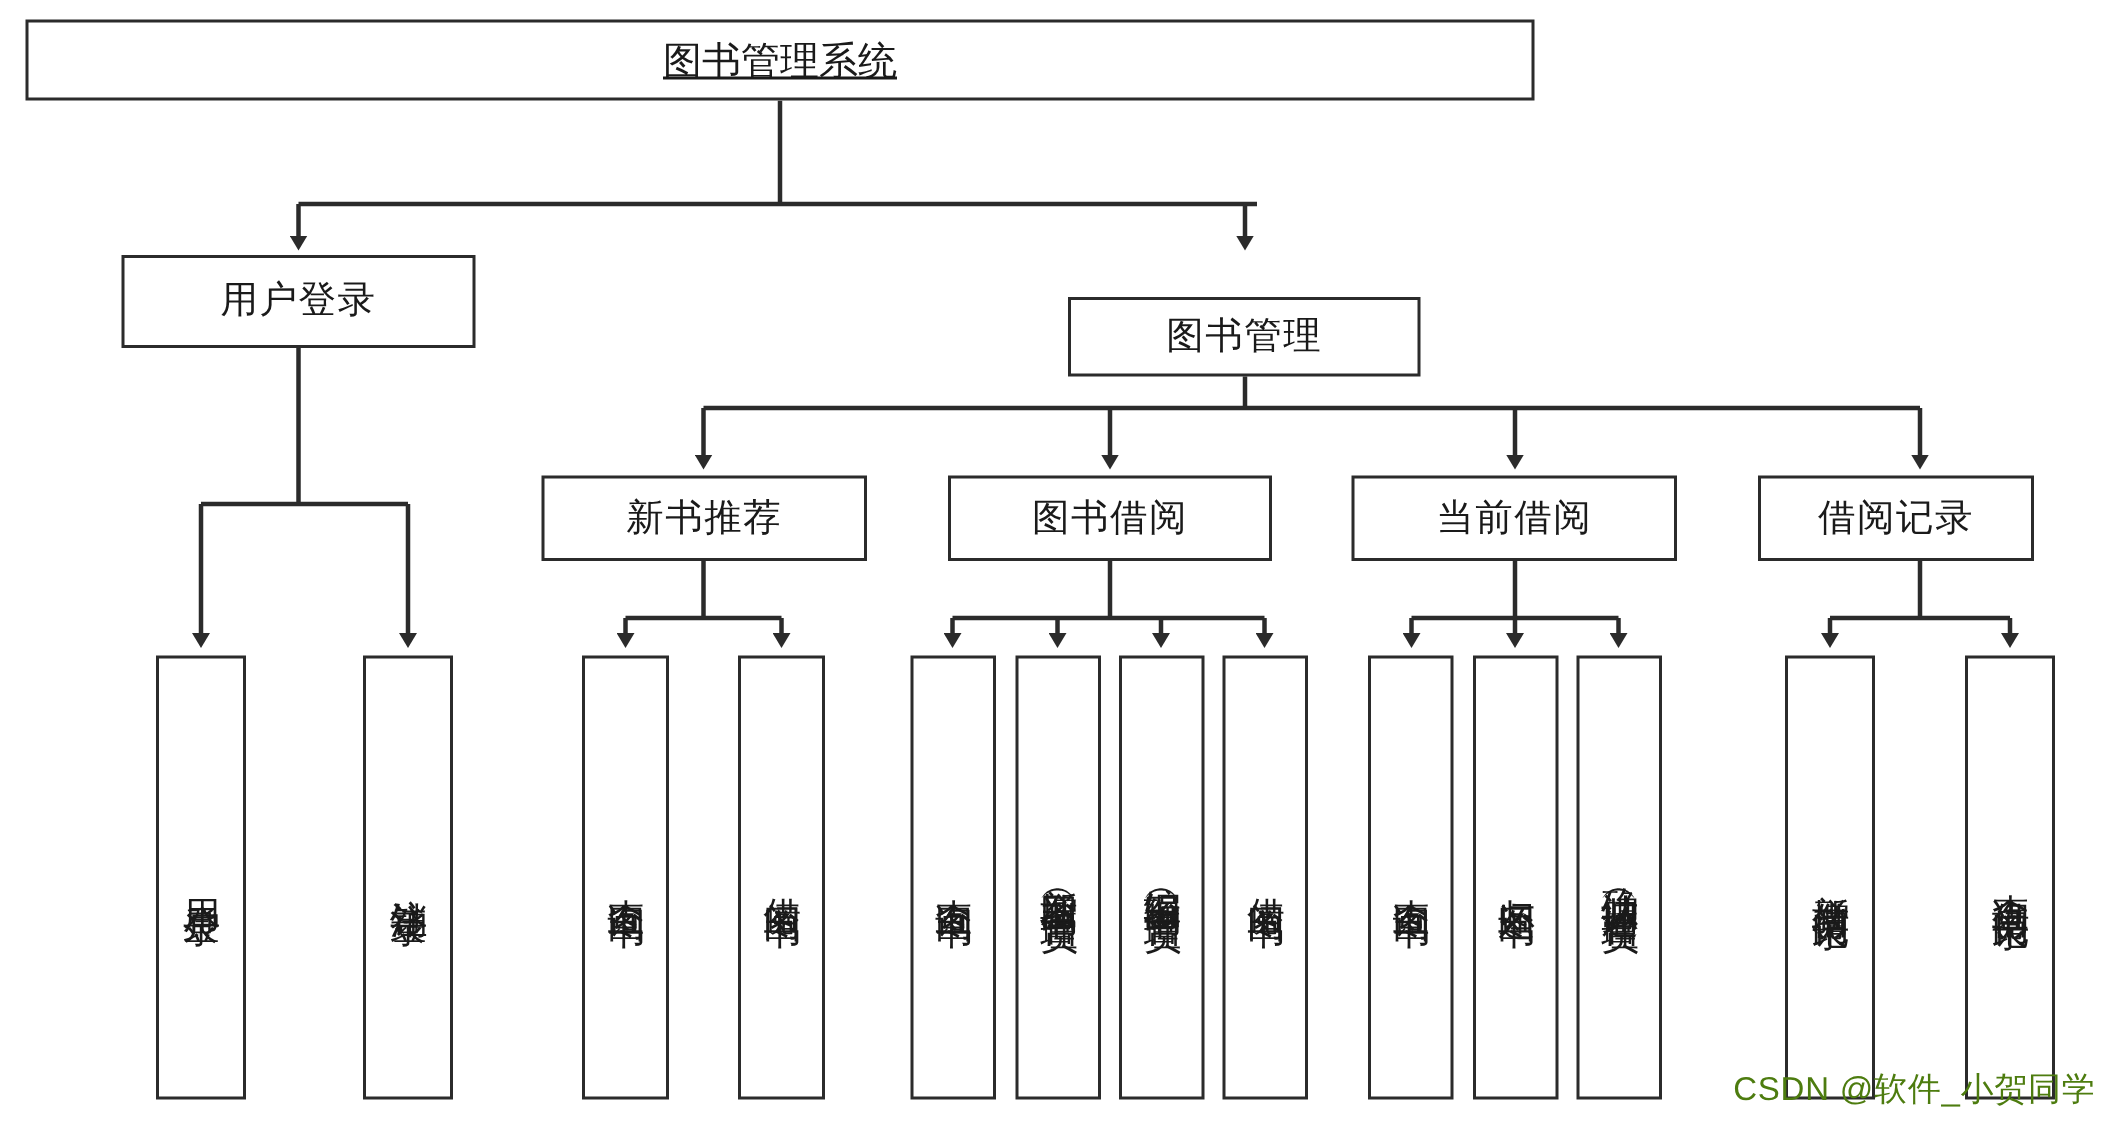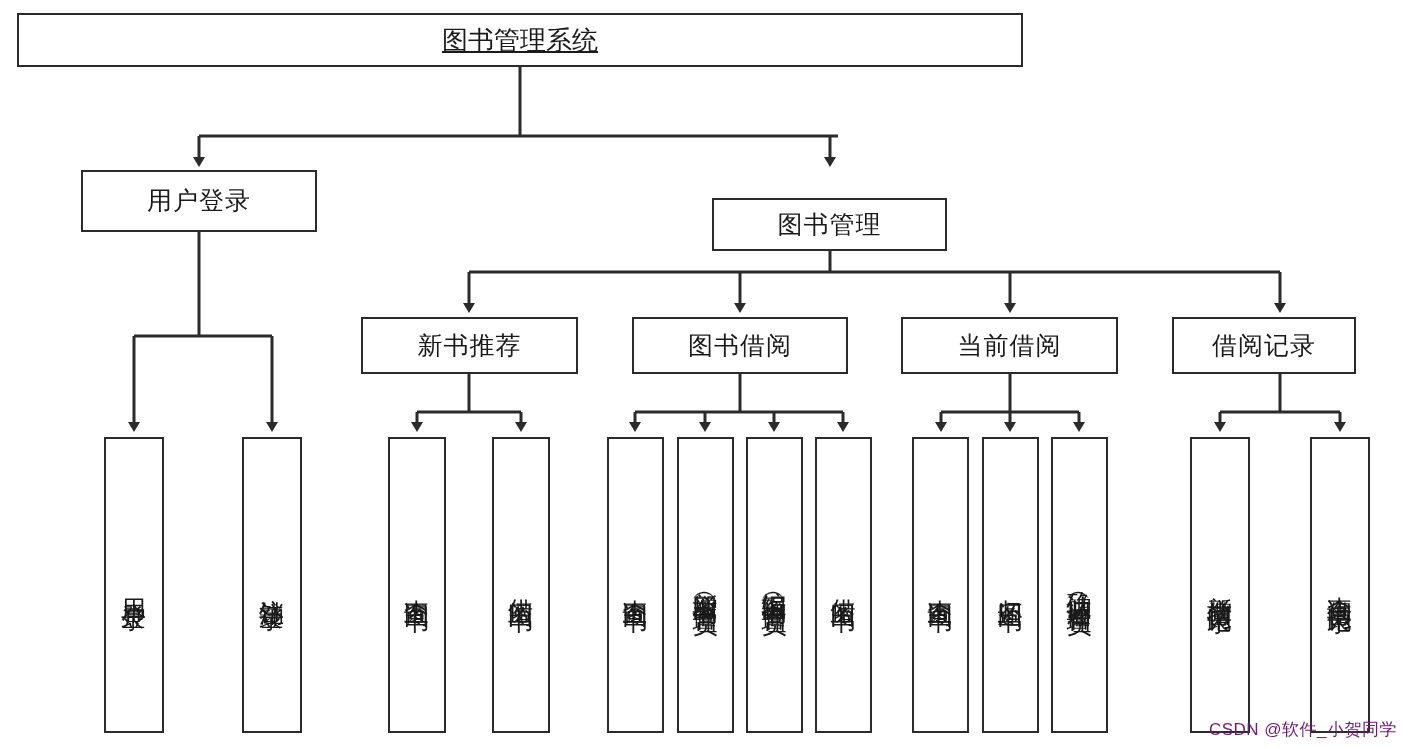--- a/index.html
+++ b/index.html
@@ -53,22 +53,22 @@
     text-orientation: upright;
     -webkit-writing-mode: vertical-rl;
     white-space: nowrap;
     line-height: 1.12;
     letter-spacing: 3px;
   }
   .watermark {
     position: absolute;
     right: 8px;
     bottom: 6px;
-    font-size: 17px;
-    color: #701a75;
+    font-size: 22px;
+    color: #4d7c0f;
     letter-spacing: 0.5px;
     white-space: nowrap;
   }
 </style>
 </head>
 <body>
 
 <div id="canvas">
 
   <svg id="wires" viewBox="0 0 1405 747" xmlns="http://www.w3.org/2000/svg">

